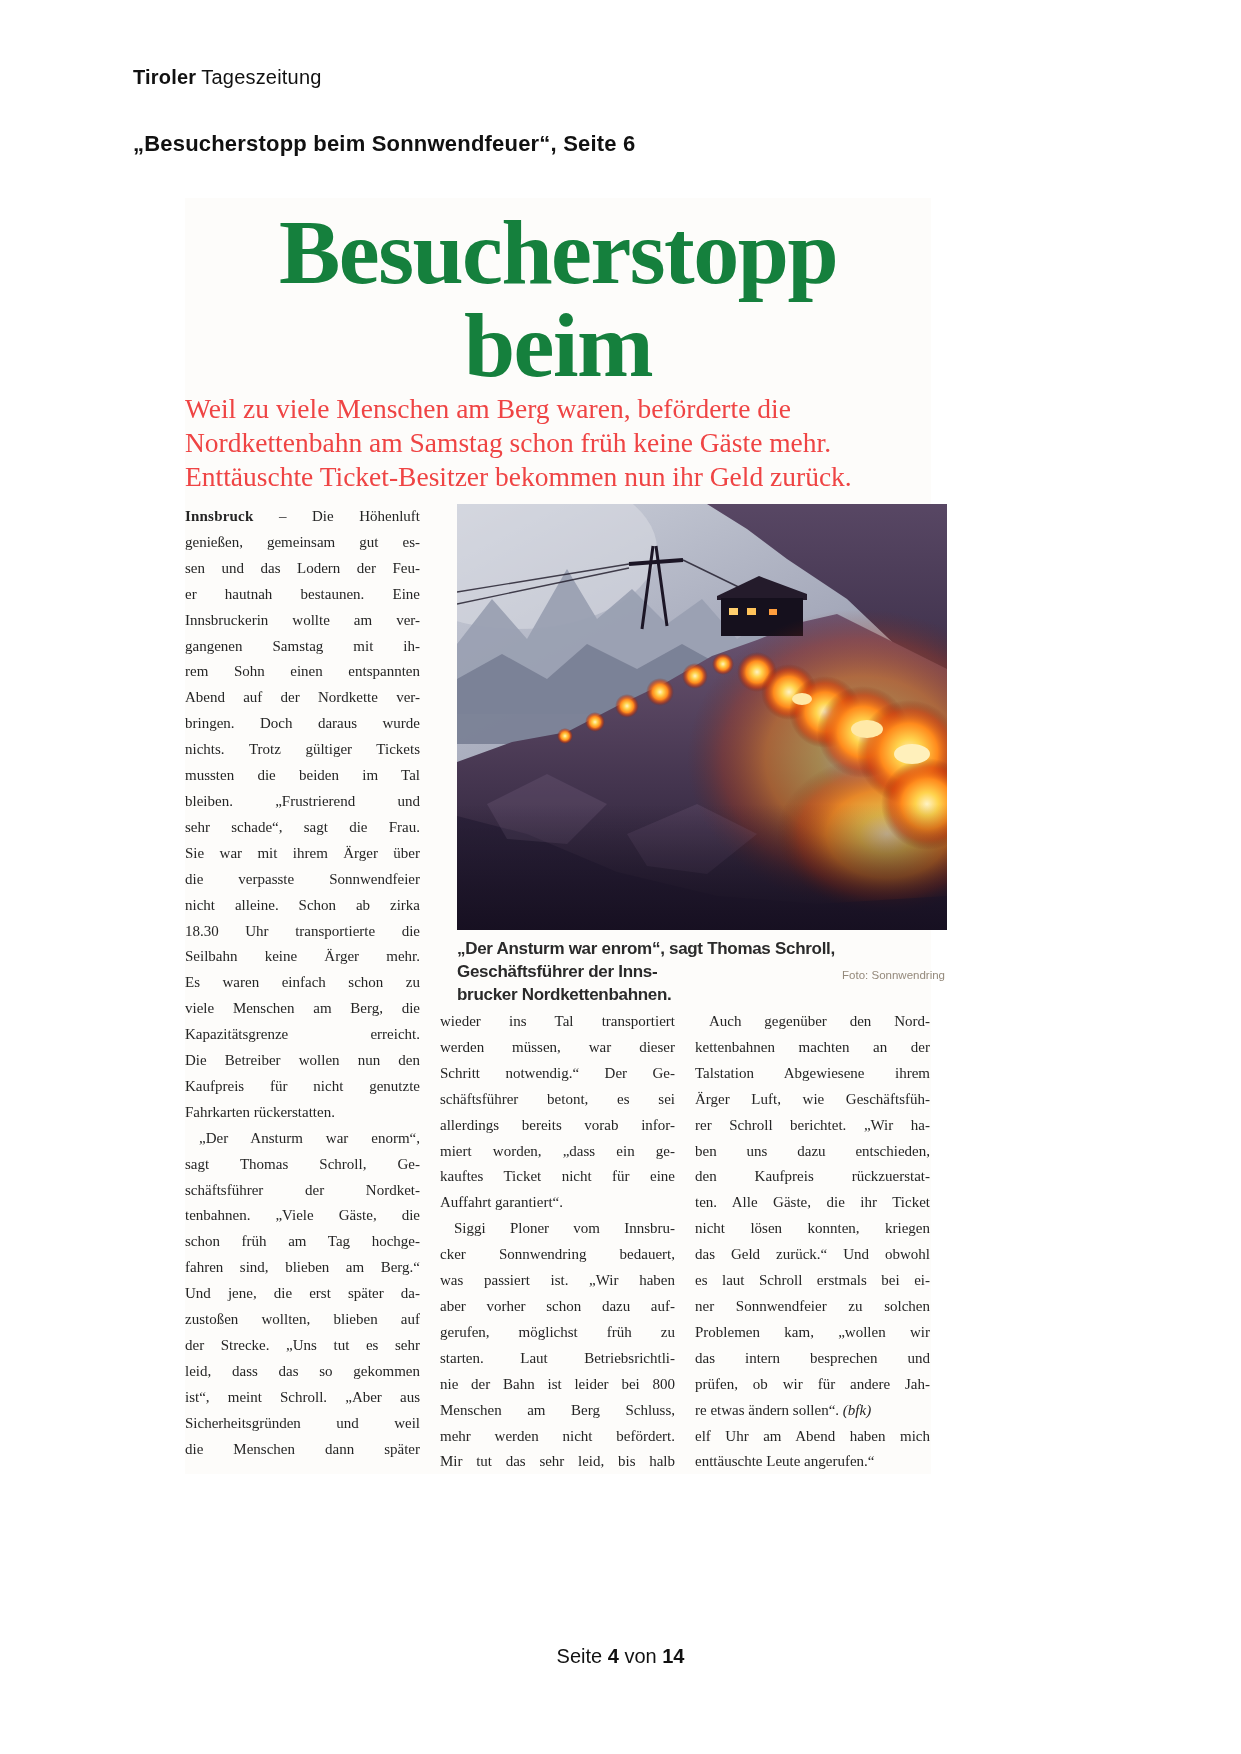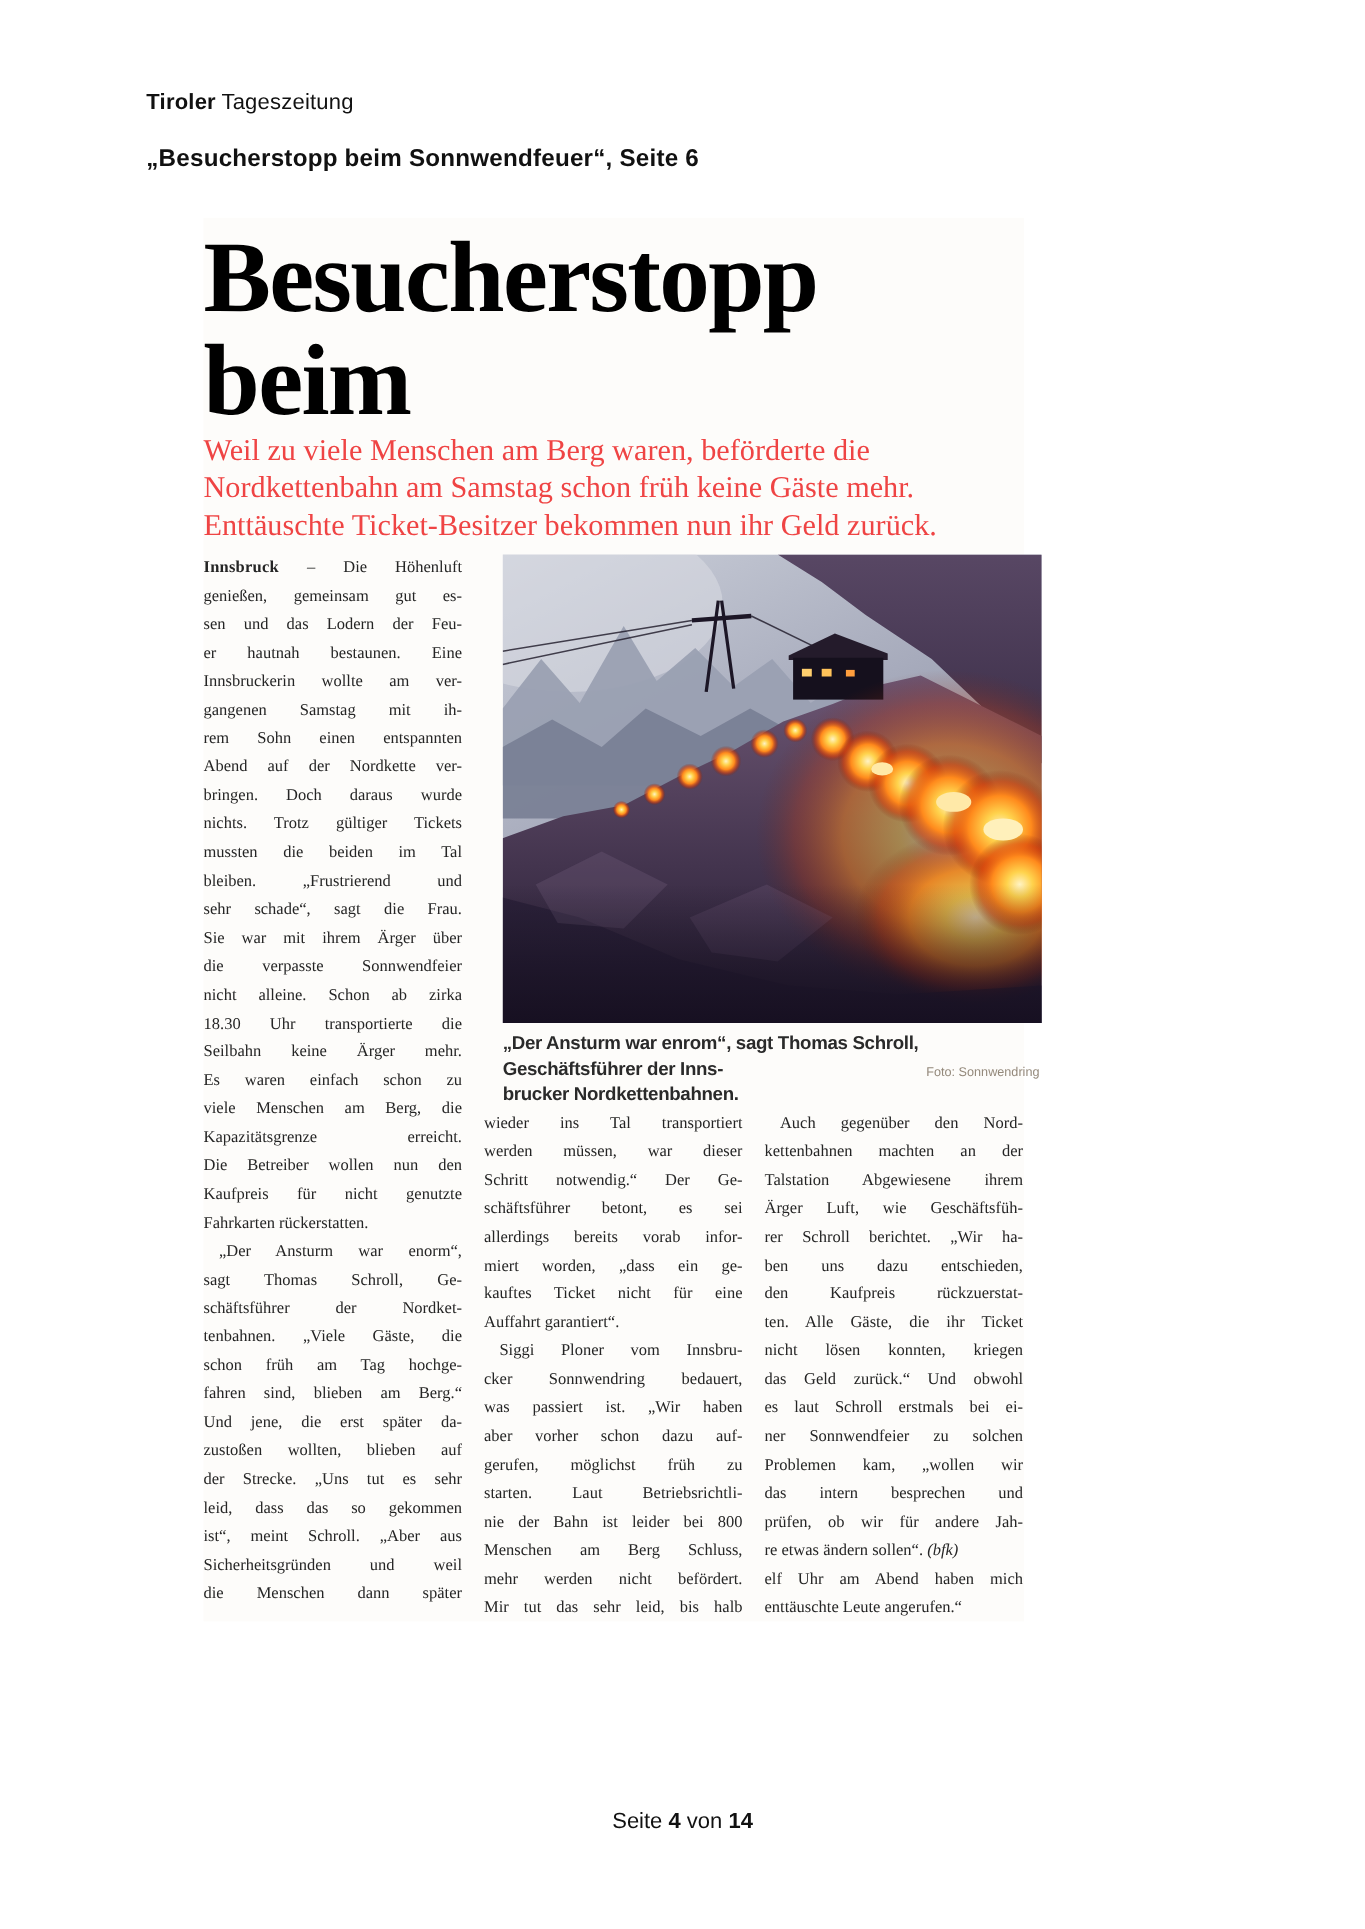--- a/index.html
+++ b/index.html
@@ -6,39 +6,40 @@
   .page{
     position:relative;
     width:1241px;height:1754px;
     background:#ffffff;
     overflow:hidden;
     font-family:"Liberation Sans", sans-serif;
     color:#1c1c1c;
   }
   
   .masthead{
-    position:absolute;left:133px;top:82px;
+    position:absolute;left:133px;top:66px;
     font-size:20px;letter-spacing:.2px;color:#111;
   }
   .masthead .mh-bold{font-weight:700;}
   .masthead .mh-reg{font-weight:400;margin-left:5px;}
   .ref-line{
     position:absolute;left:133px;top:131px;
     font-size:22px;font-weight:700;color:#111;letter-spacing:.2px;
   }
   
   .clipping{
     position:absolute;left:185px;top:198px;width:746px;
     background:#fdfcfa;
   }
   .headline{
     margin-top:8px;
+    text-align:center;
     font-family:"Liberation Serif","DejaVu Serif",serif;
     font-weight:700;font-size:92px;line-height:93px;
-    letter-spacing:-1.5px;color:#000000;
+    letter-spacing:-1.5px;color:#15803d;
   }
   .deck{
     text-align:left;
     font-family:"Liberation Serif","DejaVu Serif",serif;
     font-size:27.5px;line-height:34px;color:#ef4444;
   }
   
   .body{
     position:relative;
     margin-top:10px;

